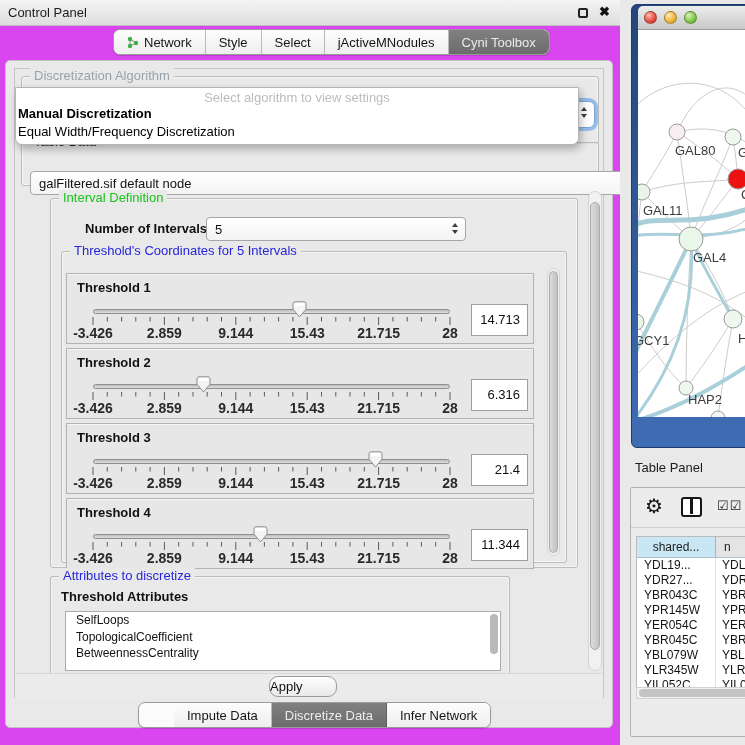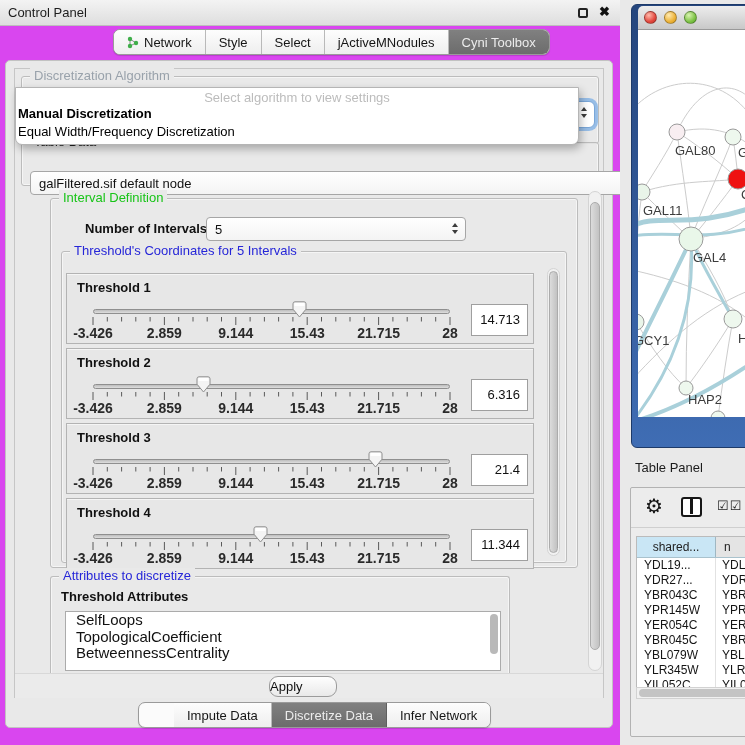--- a/index.html
+++ b/index.html
@@ -70,21 +70,21 @@
   .track { position:absolute; left:26px; top:35px; width:357px; height:5px; border:1px solid #8f8f8f; border-radius:3px;
       background:linear-gradient(#bdbdbd,#dedede); }
   .handle { position:absolute; top:27px; width:15px; height:17px; }
   .ticklabel { position:absolute; top:51px; transform:translateX(-50%); font-size:14px; font-weight:bold; color:#2a2a2a; }
   .vfield { position:absolute; left:404px; top:30px; width:57px; height:32px; background:#fff; border:1px solid #9f9f9f;
       font-size:13px; text-align:right; line-height:30px; padding-right:7px; color:#111; }
 
   
   .attr-heading { position:absolute; left:10px; top:12px; font-size:13px; font-weight:bold; color:#111; }
   .attr-list { position:absolute; left:14px; top:34px; width:436px; height:60px; background:#fff; border:1px solid #ababab; overflow:hidden; }
-  .attr-item { font-size:15px; color:#111; padding-left:10px; line-height:16.5px; }
+  .attr-item { font-size:12px; color:#111; padding-left:10px; line-height:16.5px; }
   .attr-scroll { position:absolute; right:2px; top:2px; width:8px; height:40px; background:#b9b9b9; border-radius:4px; }
 
   .apply-row { position:absolute; left:0; top:604px; width:588px; height:25px; border-top:1px solid #d8d8d8; background:#ebebeb; }
   .apply-btn { position:absolute; left:254px; top:2px; width:68px; height:21px; border:1px solid #9b9b9b; border-radius:9px;
       background:linear-gradient(#fefefe,#e9e9e9); font-size:13px; text-align:left; line-height:19px; color:#111; }
 
   
   .right-region { position:absolute; left:620px; top:0; width:125px; height:745px; background:#e9e9e9; overflow:hidden; }
   .net-window { position:absolute; left:11px; top:4px; width:150px; height:444px;
       background:linear-gradient(#24457d,#3f6db4); border:1px solid #1d3a69; border-radius:6px 0 0 6px; }

